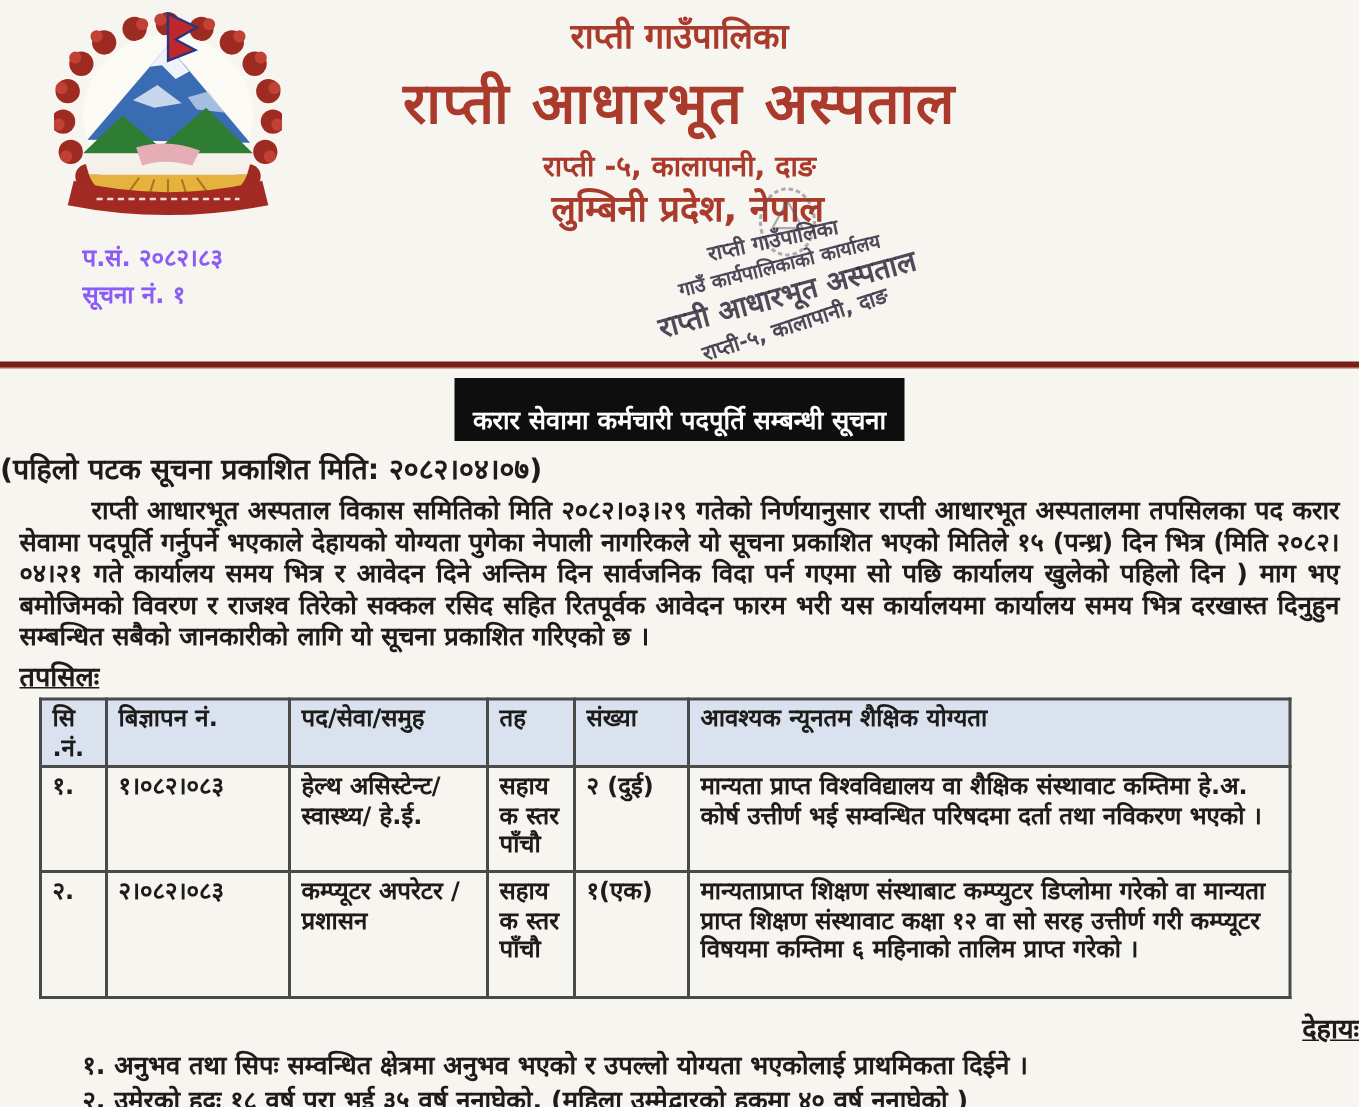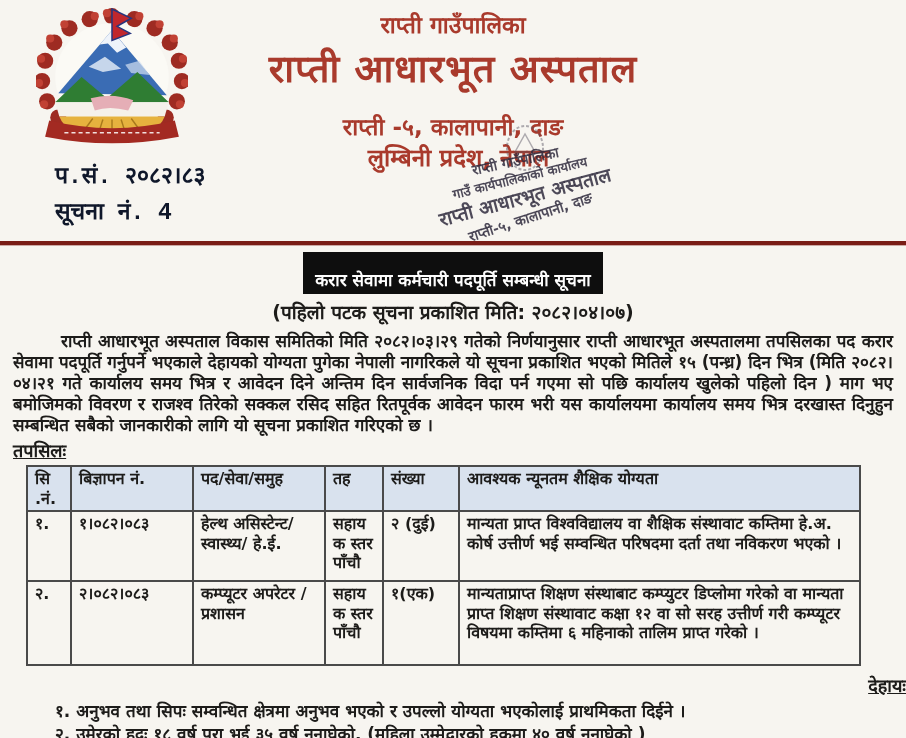--- a/index.html
+++ b/index.html
@@ -7,40 +7,40 @@
     position:relative;width:906px;height:738px;overflow:hidden;
     background:#f7f5f0;
     font-family:"DejaVu Sans",sans-serif;
     color:#1d1c1a;
   }
   
   .logo{position:absolute;top:8px;left:36px;width:152px;height:142px;}
   .brand{position:absolute;top:12px;left:0;right:0;text-align:center;color:#a93a2c;line-height:1.2;}
   .brand .muni{font-size:23px;font-weight:600;}
   .brand .hosp{font-size:38px;font-weight:800;margin-top:7px;letter-spacing:1px;}
-  .brand .addr{font-size:23px;font-weight:700;margin-top:22px;}
+  .brand .addr{font-size:19px;font-weight:700;margin-top:8px;}
   .brand .prov{font-size:24px;font-weight:700;margin-top:2px;margin-left:11px;}
-  .meta{position:absolute;top:160px;left:55px;font-size:23px;font-weight:700;line-height:1.55;color:#0f172a;font-family:Liberation Mono, monospace;}
+  .meta{position:absolute;top:160px;left:55px;font-size:16px;font-weight:700;line-height:1.55;color:#8b5cf6;}
   .stamp{
     position:absolute;top:152px;left:398px;width:250px;
     transform:rotate(-15deg);transform-origin:center;
     color:rgba(48,44,62,.85);text-align:center;font-weight:700;line-height:1.25;
     pointer-events:none;
   }
   .stamp .s1{font-size:14px;transform:rotate(3deg);}
   .stamp .s2{font-size:13px;transform:rotate(1deg);}
   .stamp .s3{font-size:19px;}
   .stamp .s4{font-size:14px;transform:rotate(-3deg);}
   .stamp-emblem{position:absolute;top:122px;left:492px;opacity:.45;}
   .rule{position:absolute;top:241px;left:0;width:906px;height:4px;background:#7a1d16;box-shadow:0 1px 0 rgba(122,29,22,.35);}
   
   .content{position:absolute;top:252px;left:0;width:906px;}
   .notice-bar{text-align:center;}
   .notice-title{display:inline-block;background:#0e0e0e;color:#fdfdfd;font-size:17px;font-weight:700;padding:16px 12px 3px;}
-  .publish{text-align:center;font-size:19px;font-weight:800;margin-top:5px;}
+  .publish{font-size:19px;font-weight:800;margin-top:5px;}
   .body-par{margin:6px 13px 0 13px;text-align:justify;text-indent:48px;font-size:17px;font-weight:600;line-height:21px;}
   .sec-label{font-size:18px;font-weight:800;text-decoration:underline;}
   .tapasil{margin:2px 13px 3px 13px;}
   
   table.vtable{border-collapse:collapse;margin-left:26px;width:833px;table-layout:fixed;border-radius:11px;}
   .vtable th,.vtable td{border:2px solid #4a4a4a;padding:2px 7px;vertical-align:top;font-size:16px;font-weight:600;line-height:1.22;word-wrap:break-word;}
   .vtable th{background:#d9e2ee;text-align:left;font-weight:700;}
   .vtable thead tr{height:34px;}
   .vtable tbody tr.r1{height:70px;}
   .vtable tbody tr.r2{height:84px;}
@@ -118,21 +118,21 @@
 
   <div class="brand">
     <div class="muni">राप्ती गाउँपालिका</div>
     <div class="hosp">राप्ती आधारभूत अस्पताल</div>
     <div class="addr">राप्ती -५, कालापानी,  दाङ</div>
     <div class="prov">लुम्बिनी प्रदेश, नेपाल</div>
   </div>
 
   <div class="meta">
     <div>प.सं. २०८२।८३</div>
-    <div>सूचना नं. 4</div>
+    <div>सूचना नं. १</div>
   </div>
 
   <svg class="stamp-emblem" width="66" height="52" viewBox="0 0 66 52" aria-hidden="true">
     <ellipse cx="33" cy="26" rx="18" ry="22" fill="none" stroke="#54505f" stroke-width="2" stroke-dasharray="3 2"></ellipse>
     <path d="M23,30 L33,12 L43,30 Z" fill="none" stroke="#54505f" stroke-width="1.5"></path>
   </svg>
 
   <div class="stamp">
     <div class="s1">राप्ती गाउँपालिका</div>
     <div class="s2">गाउँ कार्यपालिकाको कार्यालय</div>

